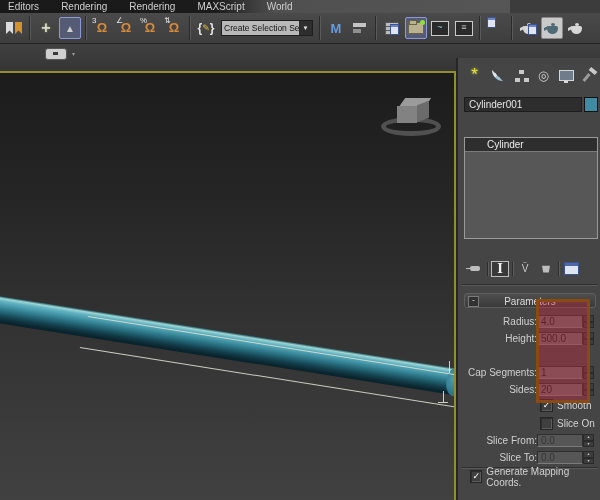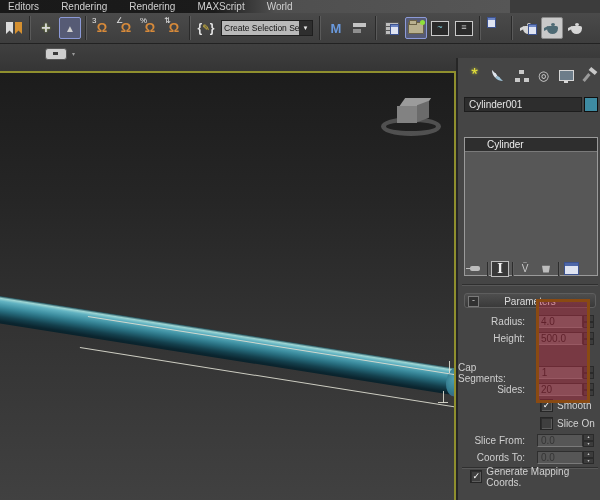--- a/index.html
+++ b/index.html
@@ -106,42 +106,42 @@
   .hammer .handle{position:absolute;left:2px;top:5px;width:3px;height:9px;background:#9a9a9a;transform:rotate(40deg);}
   #name-row{position:absolute;left:6px;top:39px;width:134px;height:15px;display:flex;gap:2px;}
   #obj-name{flex:1;background:#2d2d2d;border:1px solid #1d1d1d;color:#e6e6e6;
     line-height:13px;padding-left:4px;box-sizing:border-box;}
   #obj-color{width:14px;height:15px;background:#3e8ba2;border:1px solid #101010;box-sizing:border-box;}
   #mod-list{position:absolute;left:6px;top:59px;width:134px;height:16px;display:flex;
     border:1px solid #252525;background:linear-gradient(#454545,#393939);box-sizing:border-box;}
   #mod-list .txt{flex:1;line-height:14px;padding-left:4px;color:#e2e2e2;}
   #mod-list .arrow{width:15px;background:#303030;border-left:1px solid #252525;color:#e0e0e0;
     font-size:7px;display:flex;align-items:center;justify-content:center;}
-  #stack{position:absolute;left:6px;top:79px;width:134px;height:139px;background:#575757;
+  #stack{position:absolute;left:6px;top:79px;width:134px;height:102px;background:#575757;
     border:1px solid #9a9a9a;box-sizing:border-box;}
   .stack-item{height:13px;background:#2e2e2e;border-bottom:1px solid #7a7a7a;color:#eee;
     line-height:13px;padding-left:22px;}
   #stack-tools{position:absolute;left:8px;top:202px;height:17px;display:flex;align-items:center;gap:3px;}
   .st-btn{width:18px;height:16px;display:flex;align-items:center;justify-content:center;
     color:#c9c9c9;position:relative;}
   .st-sep{width:1px;height:14px;background:#2d2d2d;box-shadow:1px 0 0 #5e5e5e;}
   .st-active{border:1px solid #bdbdbd;background:#393939;box-sizing:border-box;}
   .ibeam{font-family:"DejaVu Serif",serif;font-weight:bold;color:#f0f0f0;font-size:12px;}
   .pinicon{width:10px;height:5px;background:#bdbdbd;border-radius:2px;position:relative;}
   .pinicon:before{content:"";position:absolute;left:-4px;top:2px;width:4px;height:1px;background:#bdbdbd;}
   .trash{width:8px;height:8px;background:#bdbdbd;clip-path:polygon(0 15%,100% 15%,85% 100%,15% 100%);position:relative;}
   .cfgsets{width:13px;height:11px;background:#dfe4f2;border:1px solid #3d538f;box-shadow:inset 0 3px 0 #4e67a8;}
   .panel-div{position:absolute;left:4px;width:136px;height:1px;background:#2f2f2f;box-shadow:0 1px 0 #585858;}
   #rollout-head{position:absolute;left:6px;top:235px;width:132px;height:15px;
     background:linear-gradient(#4e4e4e,#3a3a3a);border:1px solid #5e5e5e;border-radius:3px;
     text-align:center;line-height:15px;color:#dcdcdc;box-sizing:border-box;}
   #rollout-head .minus{position:absolute;left:3px;top:2px;width:9px;height:9px;background:#313131;
     border:1px solid #7a7a7a;color:#ccc;font-size:9px;line-height:7px;text-align:center;}
   .prow{position:absolute;right:6px;height:15px;display:flex;align-items:center;}
-  .plabel{margin-right:12px;color:#cfcfcf;}
+  .plabel{margin-right:0;color:#cfcfcf;}
   .pfield{width:46px;height:13px;background:#646464;border:1px solid #2e2e2e;border-bottom-color:#7a7a7a;
     color:#1b1b1b;line-height:12px;padding-left:3px;box-sizing:border-box;overflow:hidden;}
   .pfield.dis{background:#565656;color:#353535;}
   .spin{width:11px;height:13px;display:flex;flex-direction:column;}
   .spin span{flex:1;background:#3c3c3c;border:1px solid #2a2a2a;color:#c9c9c9;font-size:4px;
     display:flex;align-items:center;justify-content:center;line-height:4px;}
   .cbrow{position:absolute;height:13px;display:flex;align-items:center;gap:4px;}
   .cb{width:11px;height:11px;background:#3f3f3f;border:1px solid #262626;
     box-shadow:inset 1px 1px 0 #2e2e2e,inset -1px -1px 0 #5d5d5d;
     color:#fff;font-size:9px;line-height:10px;text-align:center;}
@@ -388,21 +388,21 @@
 
     <div class="prow" style="top:375px;">
       <span class="plabel">Slice From:</span>
       <span class="pfield dis">0.0</span>
       <span class="spin">
           <span>▴</span>
           <span>▾</span>
         </span>
     </div>
     <div class="prow" style="top:392px;">
-      <span class="plabel">Coords To:</span>
+      <span class="plabel">Slice To:</span>
       <span class="pfield dis">0.0</span>
       <span class="spin">
           <span>▴</span>
           <span>▾</span>
         </span>
     </div>
 
     <div class="panel-div" style="top:409px;"></div>
 
     <div class="cbrow" style="top:412px;left:12px;">

